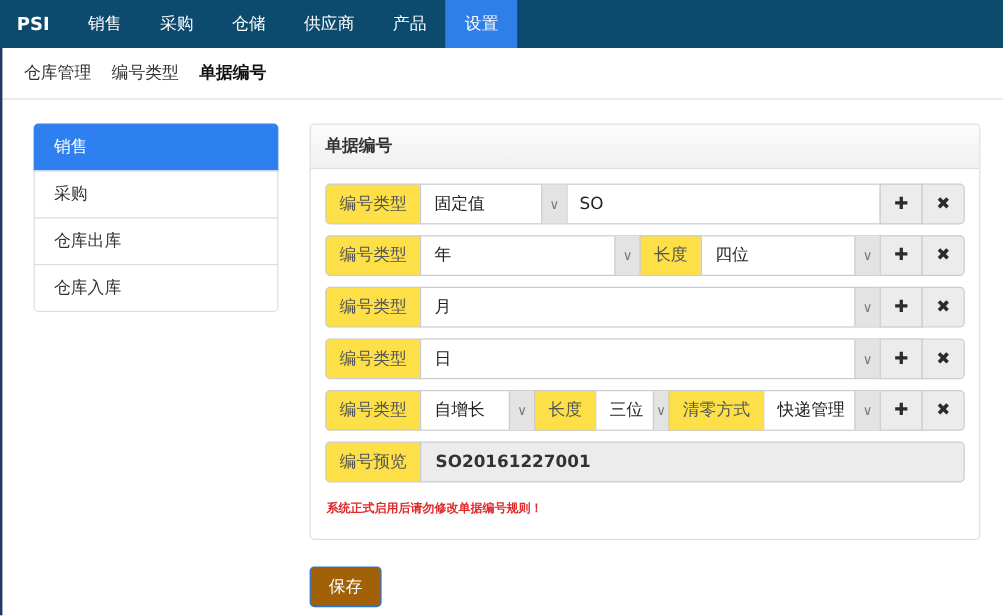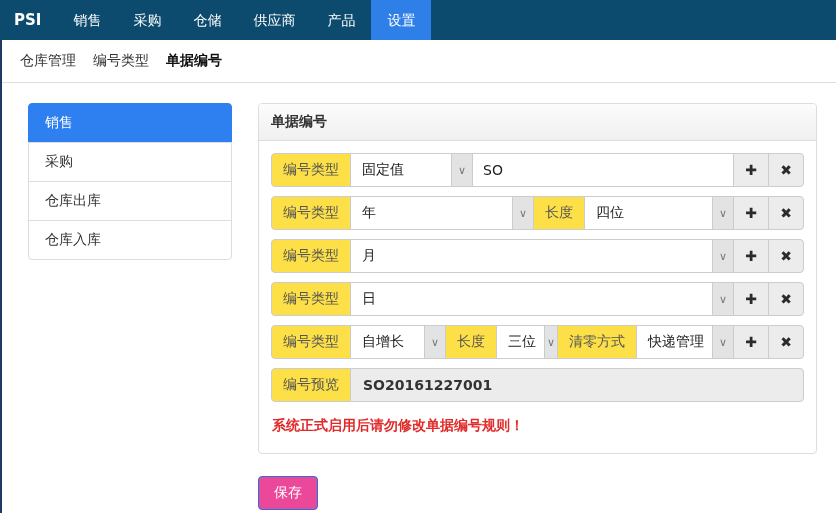--- a/index.html
+++ b/index.html
@@ -50,23 +50,23 @@
   .sel .val { padding:0 8px 0 11px; flex:1; white-space:nowrap; color:#222; }
   .sel .chev { width:21px; align-self:stretch; background:#e3e3e3; border-left:1px solid #ccc;
     display:flex; align-items:center; justify-content:center; color:#777; font-size:11px; }
   .tinput { border:1px solid #ccc; margin-left:-1px; padding:16px 10px; font-size:14px; color:#222;
     font-family:inherit; outline:none; min-width:0; }
   .btn-seg { width:36px; flex:0 0 36px; background:#ececec; justify-content:center; cursor:pointer;
     padding:0; font-family:inherit; }
   .btn-seg .glyph { font-weight:bold; color:#2b2b2b; font-size:14px; line-height:1; }
   .preview-seg { background:#ececec; padding:0 12px; font-weight:bold; color:#333; }
 
-  .warning { color:#e12a2a; font-weight:bold; font-size:14px; margin-top:15px; padding-left:1px; }
+  .warning { color:#e12a2a; font-weight:bold; font-size:10px; margin-top:15px; padding-left:1px; }
 
-  .save-btn { margin-top:22px; background:#ec4899; border:1px solid #2873d8; color:#fff;
+  .save-btn { margin-top:22px; background:#a16207; border:1px solid #2873d8; color:#fff;
     font-size:14px; font-family:inherit; padding:7px 15px; border-radius:4px; cursor:pointer; }
 </style>
 </head>
 <body>
 
 <div class="left-strip"></div>
 
 <nav class="topnav">
   <a class="brand">PSI</a>
   <div class="nav-items">

